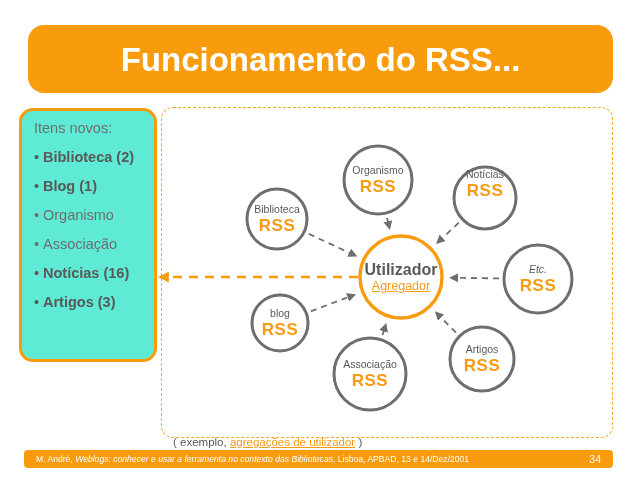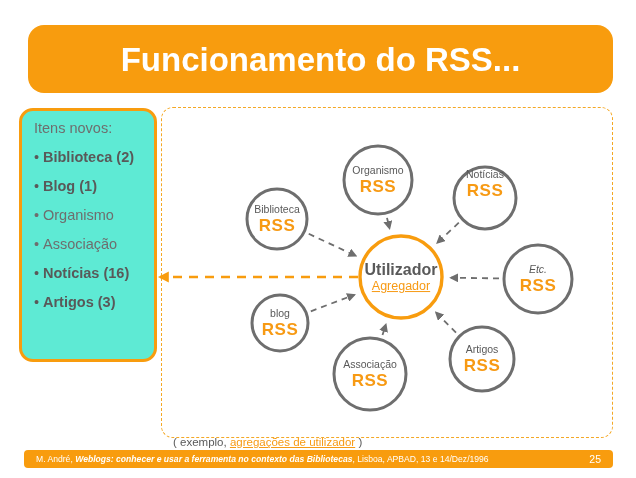--- a/index.html
+++ b/index.html
@@ -166,21 +166,21 @@
   }
   #footer-text {
     position: absolute;
     left: 12px;
     top: 50%;
     transform: translateY(-50%);
     color: #ffffff;
     font-size: 8.6px;
     white-space: nowrap;
   }
-  #footer-text .it { font-style: italic; font-weight: bold; }
+  #footer-text .it { font-style: italic; }
   #footer-page {
     position: absolute;
     right: 12px;
     top: 50%;
     transform: translateY(-50%);
     color: #ffffff;
     font-size: 10.5px;
   }
 </style>
 </head>
@@ -270,15 +270,15 @@
   </div>
 
 <div class="node-label" id="center-label" style="left: 401px; top: 277px;">
   <span class="name">Utilizador</span>
   <span class="sub">Agregador</span>
 </div>
 
 <div id="diagram-caption"><span>( exemplo, </span><span class="link">agregações de utilizador</span><span> )</span></div>
 
 <div id="footer-bar">
-  <div id="footer-text"><span>M. André, </span><span class="it">Weblogs: conhecer e usar a ferramenta no contexto das Bibliotecas</span><span>, Lisboa, APBAD, 13 e 14/Dez/1996</span></div>
-  <div id="footer-page">25</div>
+  <div id="footer-text"><span>M. André, </span><span class="it">Weblogs: conhecer e usar a ferramenta no contexto das Bibliotecas</span><span>, Lisboa, APBAD, 13 e 14/Dez/2001</span></div>
+  <div id="footer-page">34</div>
 </div>
 
 </body></html>

